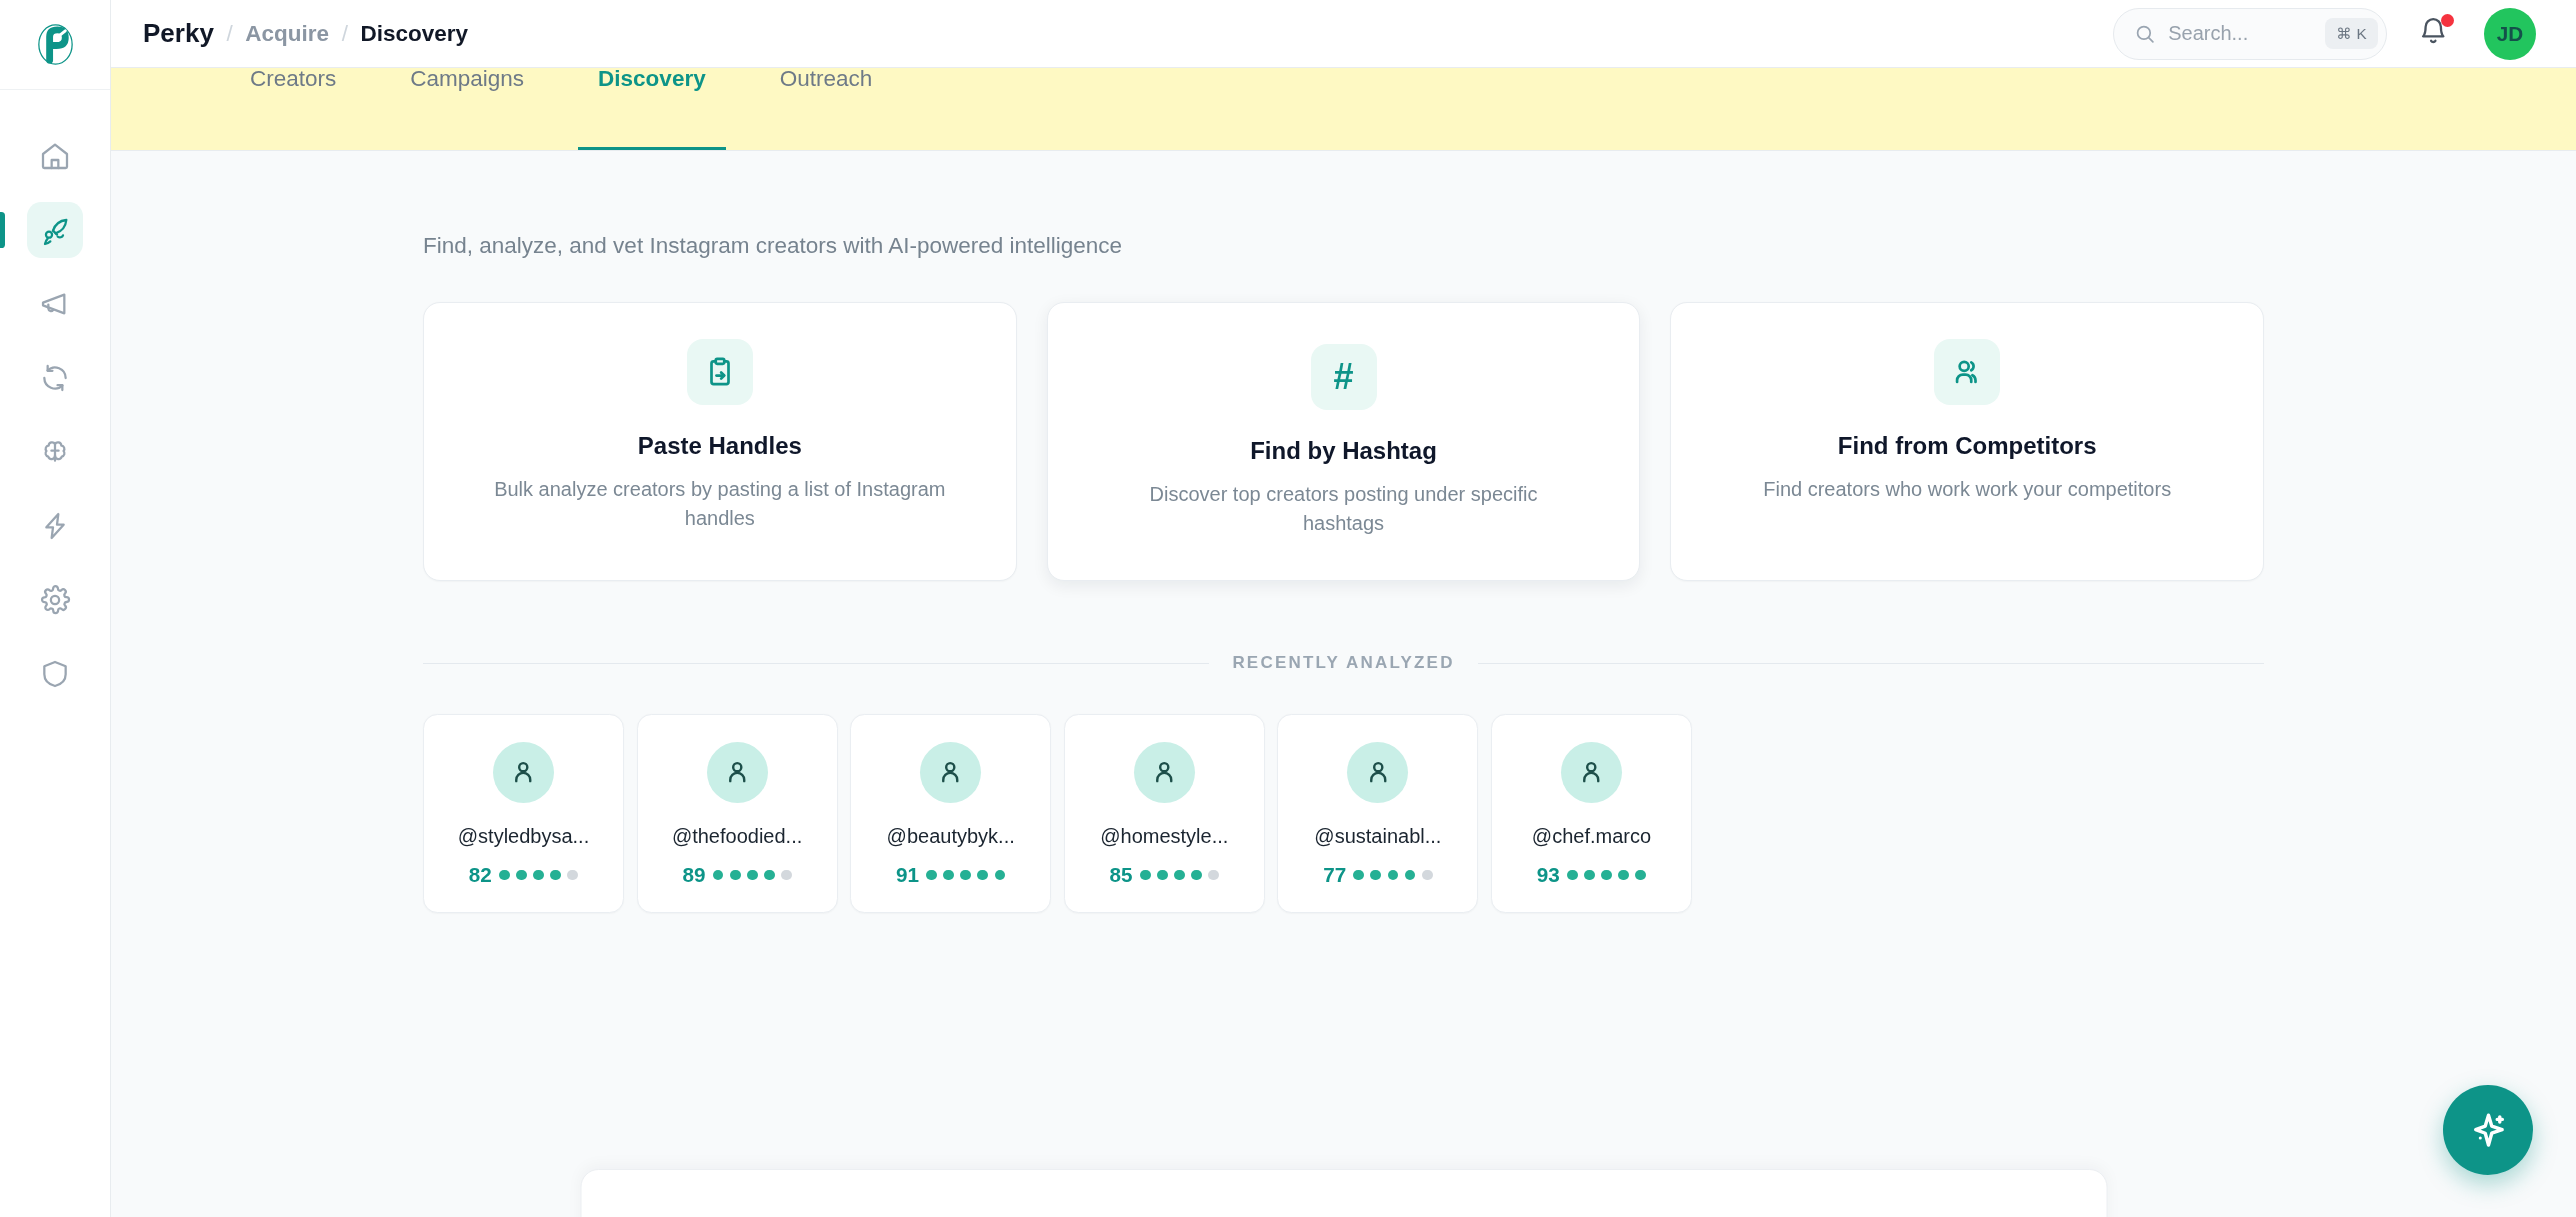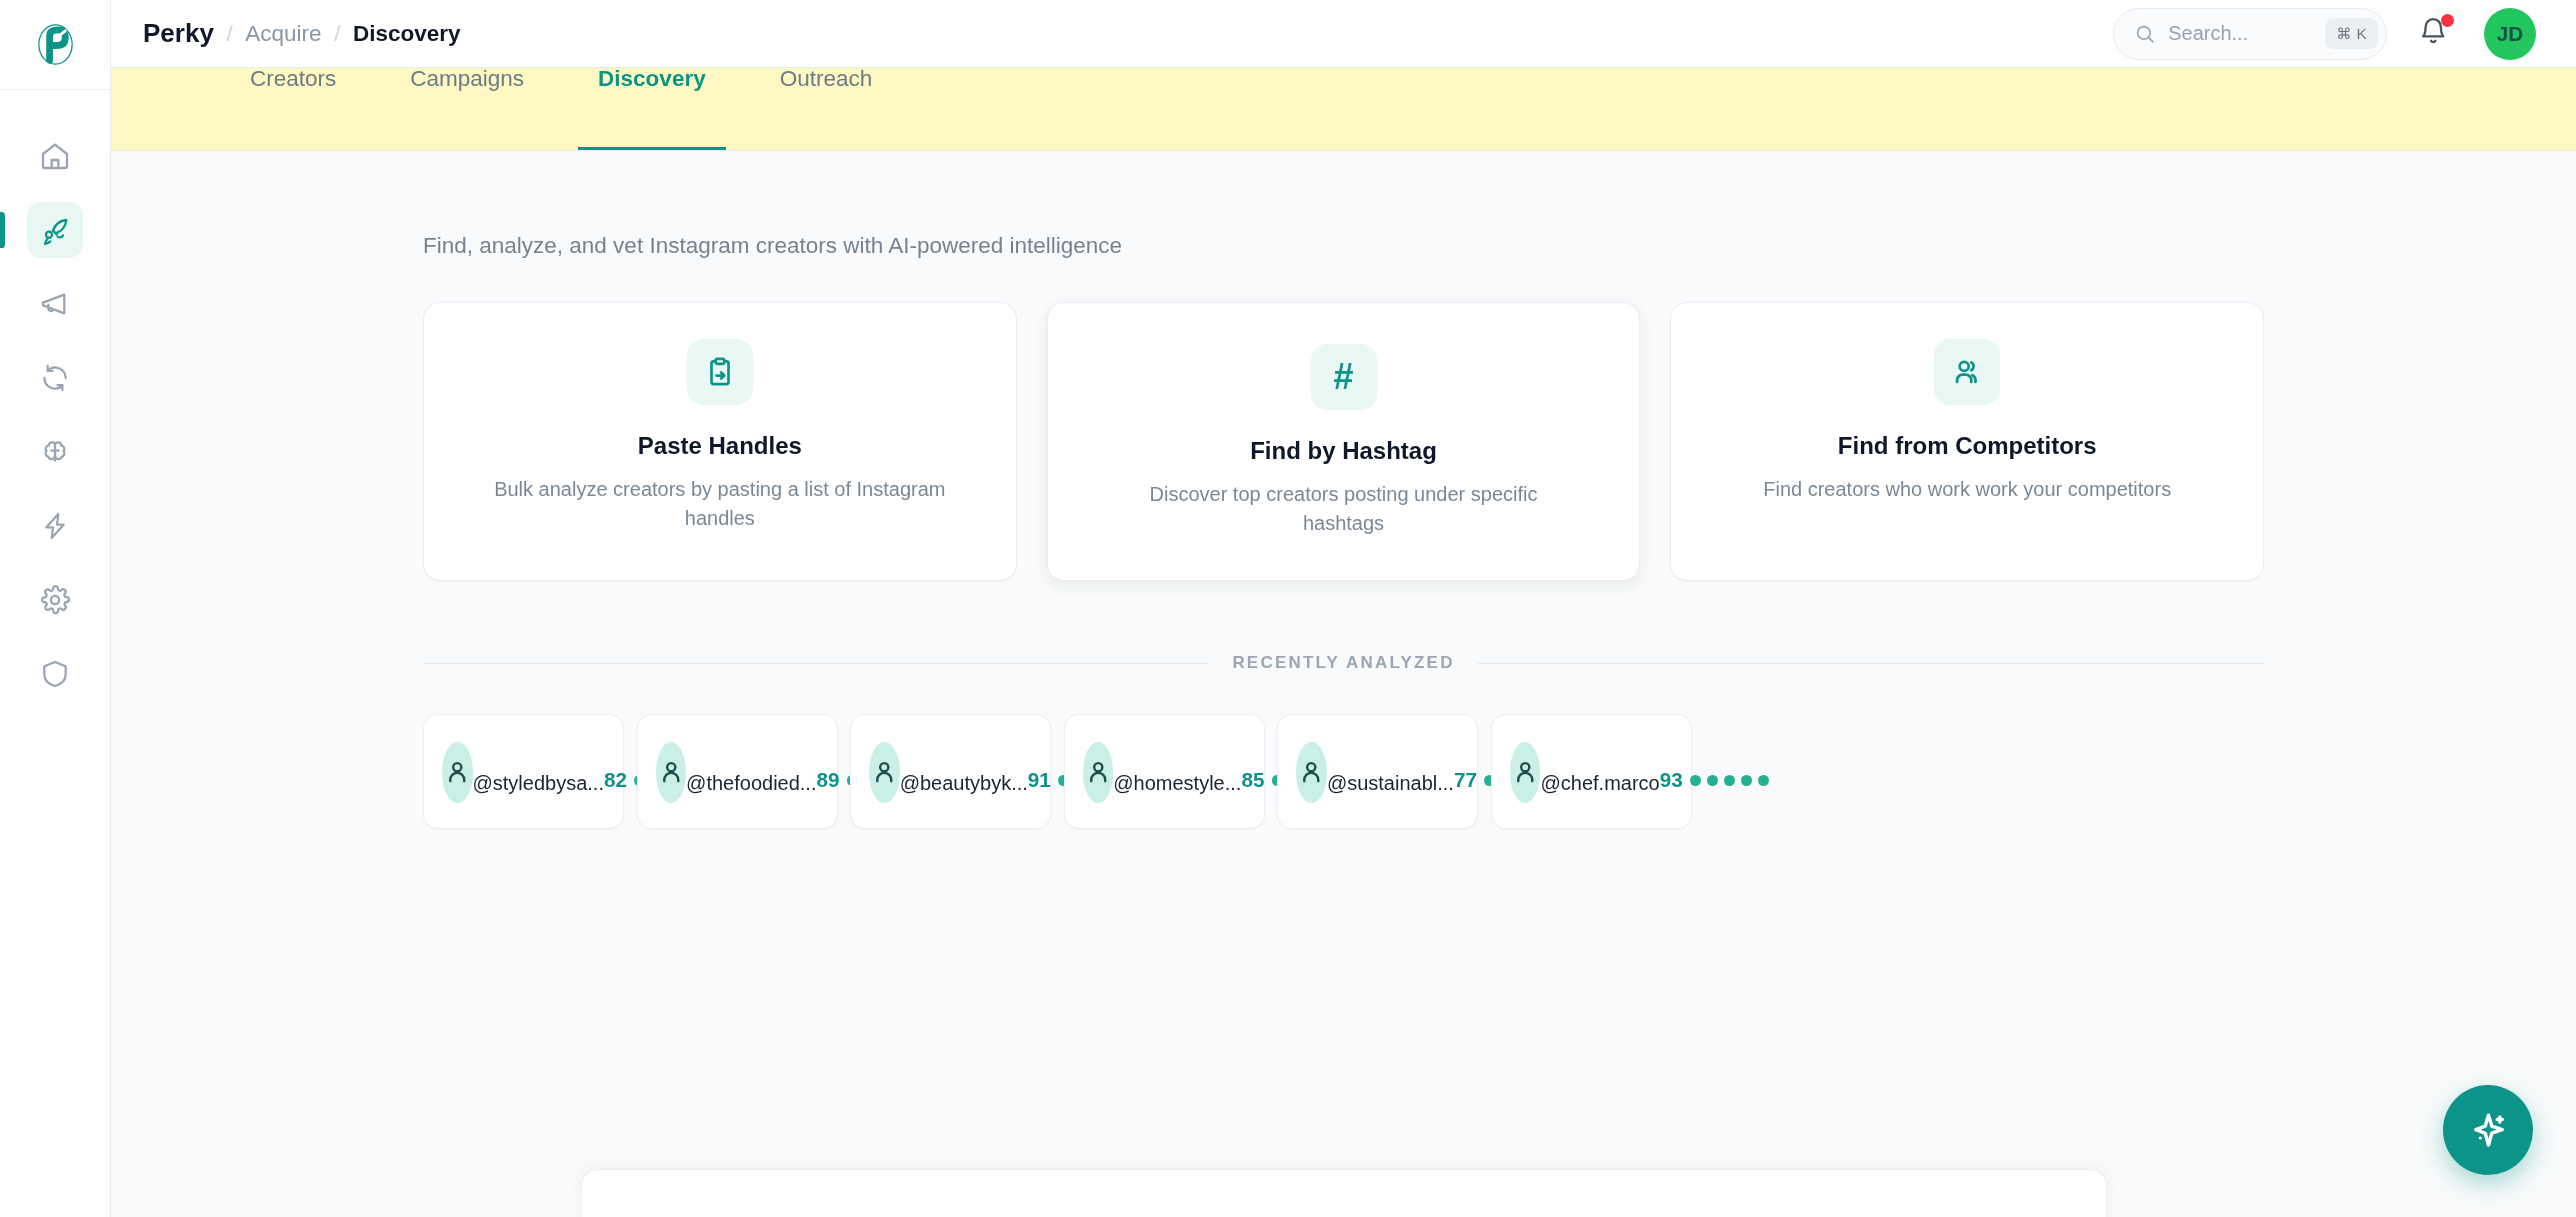--- a/index.html
+++ b/index.html
@@ -47,21 +47,21 @@
   .header {
     height: 68px; background: #ffffff;
     border-bottom: 0.9px solid #e8ecef;
     display: flex; align-items: center;
     padding: 0 40px 0 32px;
     flex-shrink: 0;
   }
   .breadcrumb { display: flex; align-items: center; gap: 12.6px; }
   .bc-brand { font-size: 26px; font-weight: 700; color: #111827; }
   .bc-sep { font-size: 22.5px; color: #cfd6dd; }
-  .bc-mid { font-size: 22.5px; color: #8b96a3; cursor: pointer; }
+  .bc-mid { font-size: 22.5px; color: #8b96a3; cursor: pointer; font-weight: bold; }
   .bc-current { font-size: 22.5px; font-weight: 700; color: #111827; }
   .header-right { margin-left: auto; display: flex; align-items: center; gap: 30.5px; }
   .search-pill {
     width: 274px; height: 52px; border: 0.9px solid #e6eaee; border-radius: 26px;
     background: #fafbfc; display: flex; align-items: center; padding: 0 8px 0 20px; cursor: text;
   }
   .search-pill svg { width: 21.6px; height: 21.6px; stroke: #9aa5b1; stroke-width: 1.9; fill: none; flex-shrink: 0; }
   .search-pill .ph { flex: 1; margin-left: 12.6px; font-size: 20px; color: #98a2ad; }
   .kbd {
     background: #eceff2; border-radius: 8px; padding: 6.3px 10.8px;
@@ -127,21 +127,21 @@
   .card-title { margin-top: 27px; font-size: 24px; font-weight: 700; color: #0f172a; }
   .card-desc { margin-top: 15.3px; font-size: 20px; line-height: 1.42; color: #7b8894; max-width: 467px; }
 
   .divider-row { margin-top: 72px; display: flex; align-items: center; gap: 23.4px; }
   .dv-line { flex: 1; height: 0.9px; background: #e4e9ee; }
   .dv-label { font-size: 17px; letter-spacing: 2.2px; color: #9aa6b2; font-weight: 600; }
 
   .creators { margin-top: 41px; display: flex; gap: 12.6px; }
   .creator {
     width: 201px; background: #ffffff; border: 0.9px solid #eaeef2; border-radius: 14.4px;
-    padding: 27px 18px 25px; display: flex; flex-direction: row; align-items: center;
+    padding: 27px 29px 25px; display: flex; flex-direction: column; align-items: center;
     cursor: pointer; box-shadow: 0 0.9px 1.8px rgba(16,24,40,.03);
   }
   .c-avatar {
     width: 61px; height: 61px; border-radius: 50%; background: #c9efe7;
     display: flex; align-items: center; justify-content: center;
   }
   .c-avatar svg { width: 30.5px; height: 30.5px; stroke: #1d4f4a; stroke-width: 1.9; fill: none;
     stroke-linecap: round; stroke-linejoin: round; }
   .c-handle { margin-top: 21.6px; font-size: 20px; color: #1b2530; white-space: nowrap; }
   .c-score { margin-top: 15.3px; display: flex; align-items: center; gap: 7.2px; }

